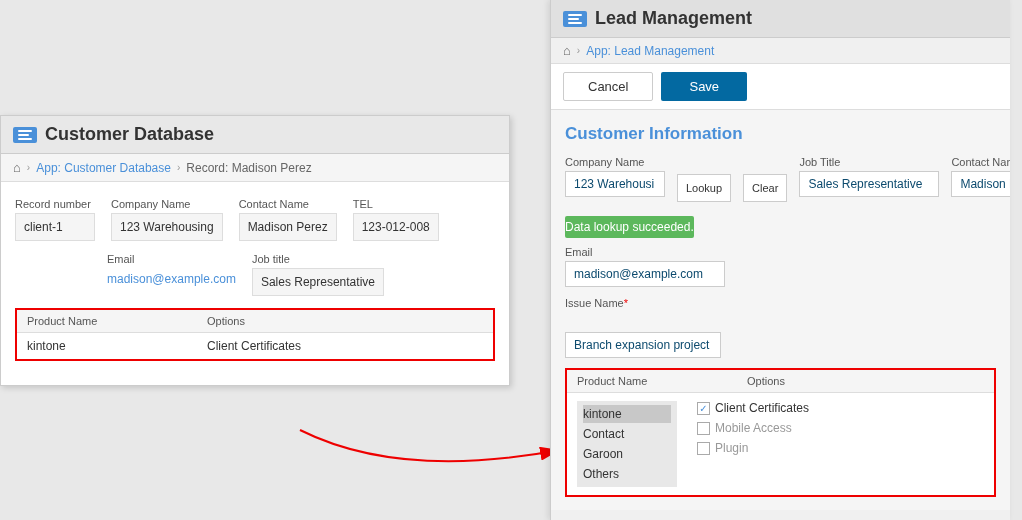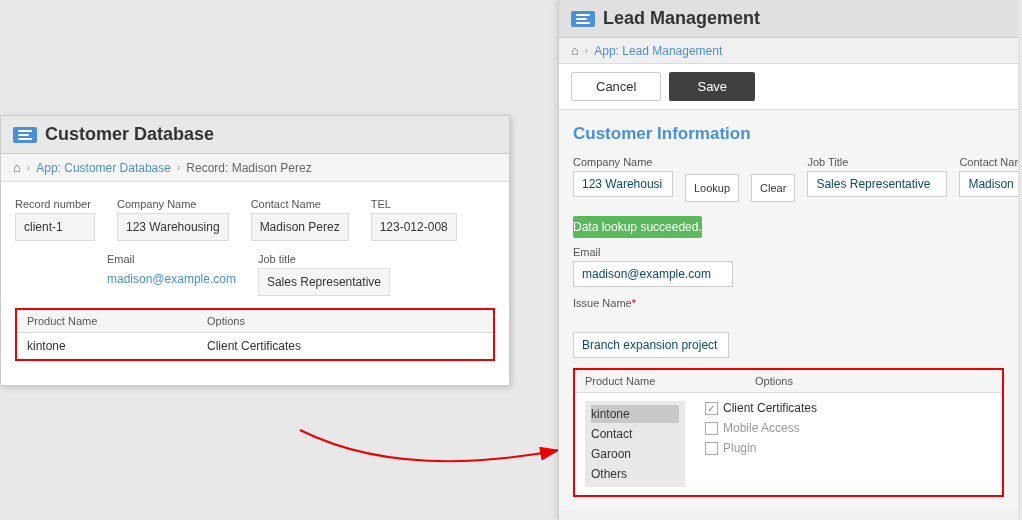--- a/index.html
+++ b/index.html
@@ -79,21 +79,21 @@
       color: #666;
       text-align: center;
     }
 
     .record-body {
       padding: 16px 14px;
     }
 
     .record-row {
       display: flex;
-      gap: 22px;
+      gap: 16px;
       margin-bottom: 12px;
     }
 
     .field-group {
       display: flex;
       flex-direction: column;
       gap: 3px;
     }
 
     .field-label {
@@ -160,21 +160,21 @@
       left: 0;
       top: 0;
       width: 1022px;
       height: 520px;
       pointer-events: none;
     }
 
     
     .right-panel {
       position: absolute;
-      right: 4px;
+      right: 12px;
       top: 0;
       width: 460px;
       height: 520px;
       background: #f0f0f0;
       border-left: 1px solid #ccc;
       box-shadow: -2px 0 6px rgba(0,0,0,0.1);
       overflow: hidden;
     }
 
     .right-panel-header {
@@ -214,21 +214,21 @@
       background: #fff;
       border: 1px solid #ccc;
       padding: 6px 24px;
       font-size: 13px;
       color: #333;
       cursor: pointer;
       border-radius: 2px;
     }
 
     .btn-save {
-      background: #404040;
+      background: #0369a1;
       border: none;
       padding: 6px 28px;
       font-size: 13px;
       color: #fff;
       cursor: pointer;
       border-radius: 2px;
     }
 
     .right-content {
       padding: 14px;

